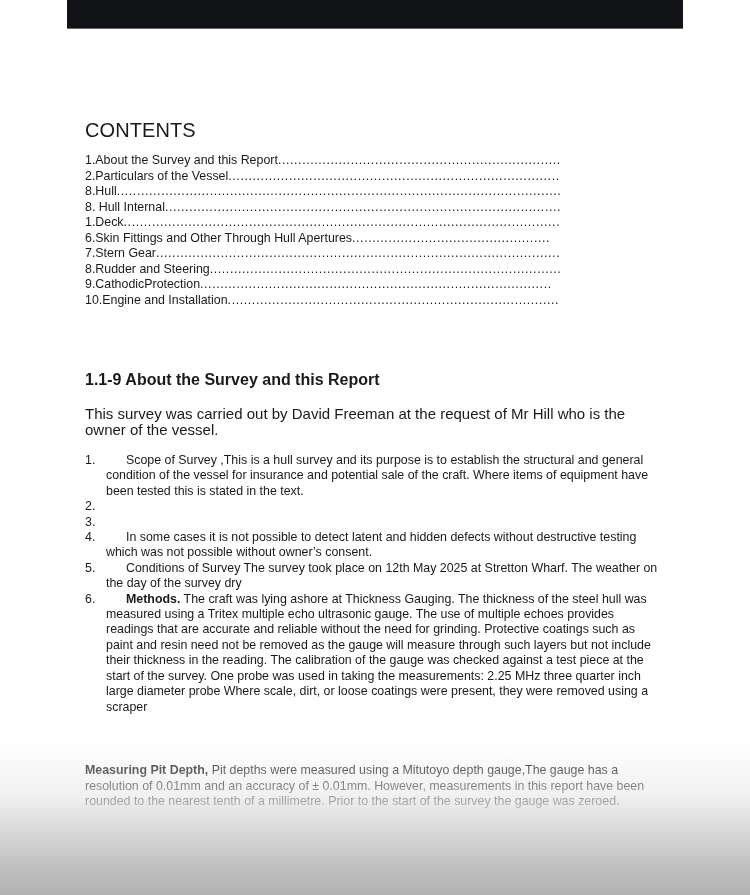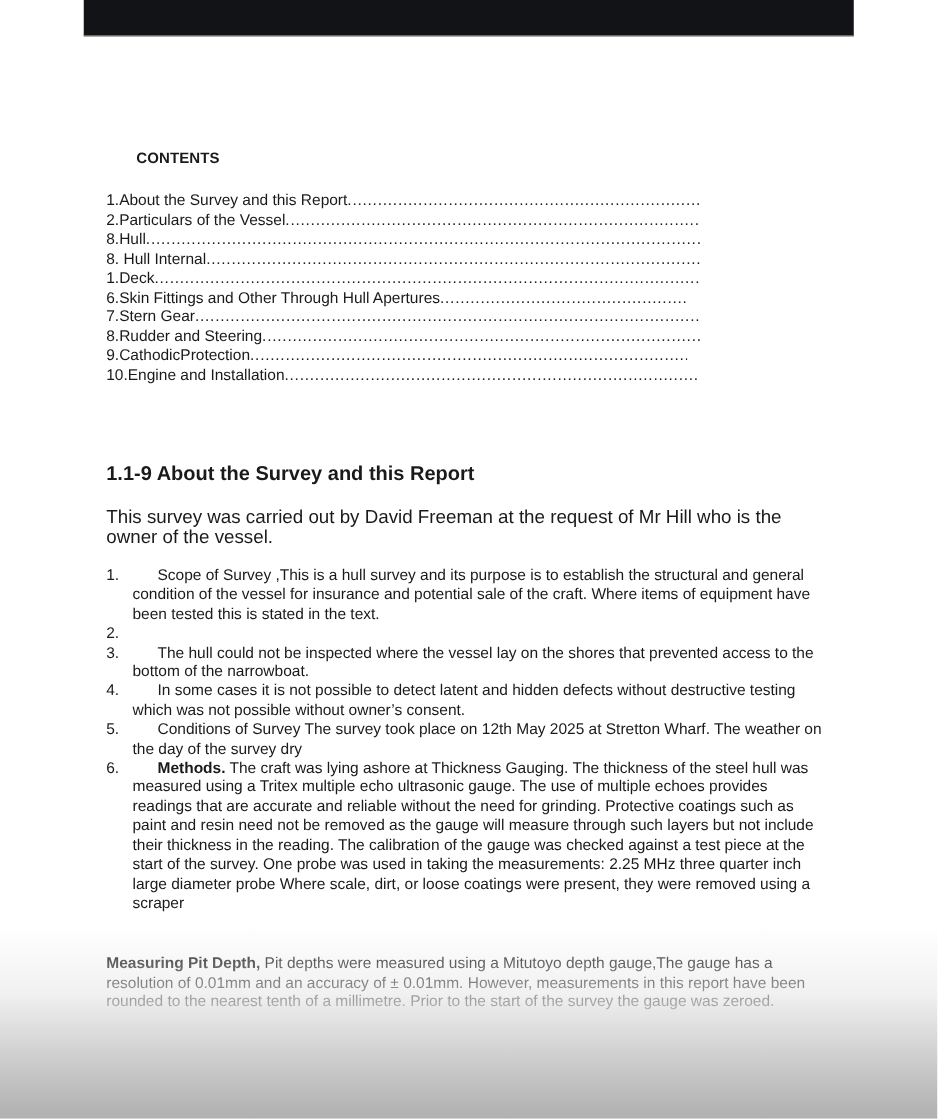--- a/index.html
+++ b/index.html
@@ -18,24 +18,23 @@
       border-bottom: 1px solid #6a6a6a;
     }
     .page {
       position: absolute;
       left: 85px; top: 0;
       width: 590px;
     }
     .contents-title {
       position: absolute;
       top: 119px; left: 0;
-      font-size: 12px;
-      font-weight: bold;
+      font-size: 20px;
+      font-weight: normal;
       letter-spacing: 0.1px;
-      margin-left: 24px;
     }
     .toc {
       position: absolute;
       top: 153px; left: 0;
       width: 475px;
       list-style: none;
     }
     .toc li {
       font-size: 12.4px;
       line-height: 15.5px;
@@ -150,21 +149,21 @@
       </li>
   </ul>
 
   <h2 class="section-title">1.1-9 About the Survey and this Report</h2>
 
   <p class="intro">This survey was carried out by David Freeman at the request of Mr Hill who is the owner of the vessel.</p>
 
   <ol class="numlist">
     <li><span class="num">1.</span><b></b><span>Scope of Survey ,This is a hull survey and its purpose is to establish the structural and general condition of the vessel for insurance and potential sale of the craft.  Where items of equipment have been tested this is stated in the text.</span></li>
     <li><span class="num">2.</span><b></b></li>
-    <li><span class="num">3.</span><b></b><span> The hull could not be inspected where the vessel lay on the shores that prevented access to the bottom of the narrowboat.</span></li>
+    <li><span class="num">3.</span><b></b></li>
     <li><span class="num">4.</span><b></b><span> In some cases it is not possible to detect latent and hidden defects without destructive testing which was not possible without owner’s consent.</span></li>
     <li><span class="num">5.</span><b></b><span>Conditions of Survey The survey took place on 12th May  2025 at Stretton Wharf. The weather on the day of the survey dry</span></li>
     <li><span class="num">6.</span><b>Methods.</b><span> The craft was lying ashore at Thickness Gauging. The thickness of the steel hull was measured using a Tritex multiple echo ultrasonic gauge.  The use of multiple echoes provides readings that are accurate and reliable without the need for grinding.  Protective coatings such as paint and resin need not be removed as the gauge will measure through such layers but not include their thickness in the reading.  The calibration of the gauge was checked against a test piece at the start of the survey. One probe was used in taking the measurements: 2.25 MHz three quarter inch large diameter probe Where scale, dirt, or loose coatings were present, they were removed using a scraper</span></li>
   </ol>
 
   <p class="pit"><b>Measuring Pit Depth,</b><span>  Pit depths were measured using a Mitutoyo depth gauge,The gauge has a resolution of 0.01mm and an accuracy of ± 0.01mm.  However, measurements in this report have been rounded to the nearest tenth of a millimetre.  Prior to the start of the survey the gauge was zeroed.</span></p>
 
 </div>
 
 <div class="bottom-shade"></div>

